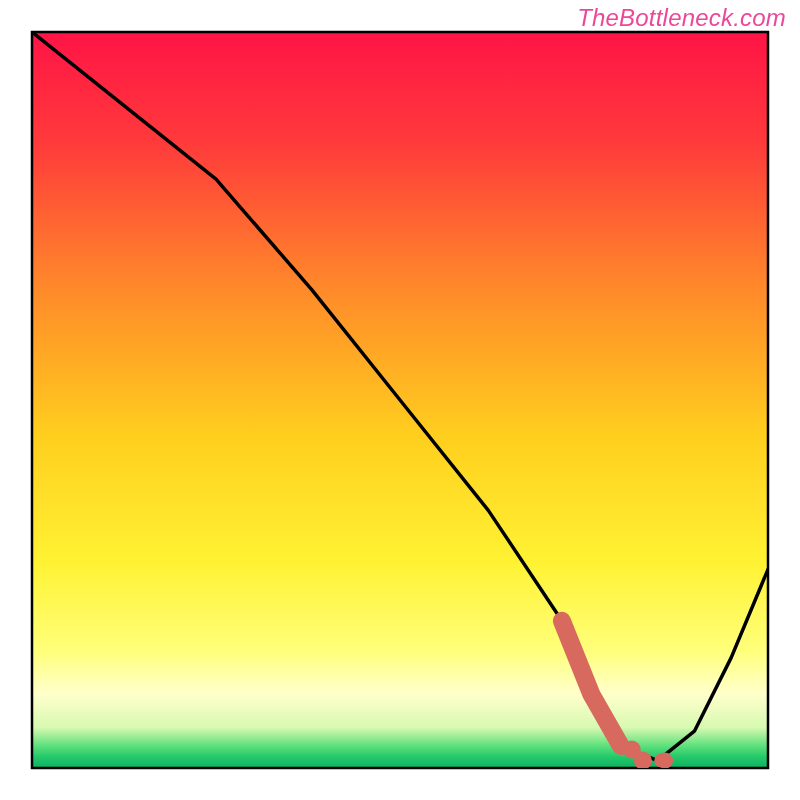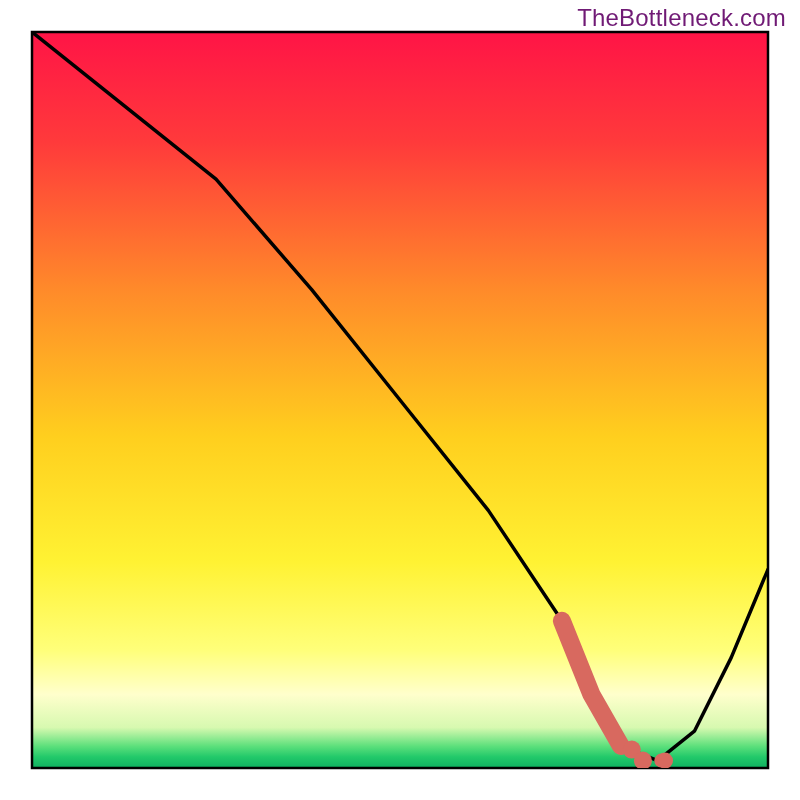--- a/index.html
+++ b/index.html
@@ -14,23 +14,24 @@
   .frame {
     position: relative;
     width: 800px;
     height: 800px;
   }
   .watermark {
     position: absolute;
     top: 4px;
     right: 14px;
     font-size: 24px;
-    color: #701a75;
+    color: #ec4899;
     font-weight: 500;
     letter-spacing: 0.2px;
+    font-style: italic;
   }
   svg {
     position: absolute;
     top: 0;
     left: 0;
   }
 </style>
 </head>
 <body>
 

